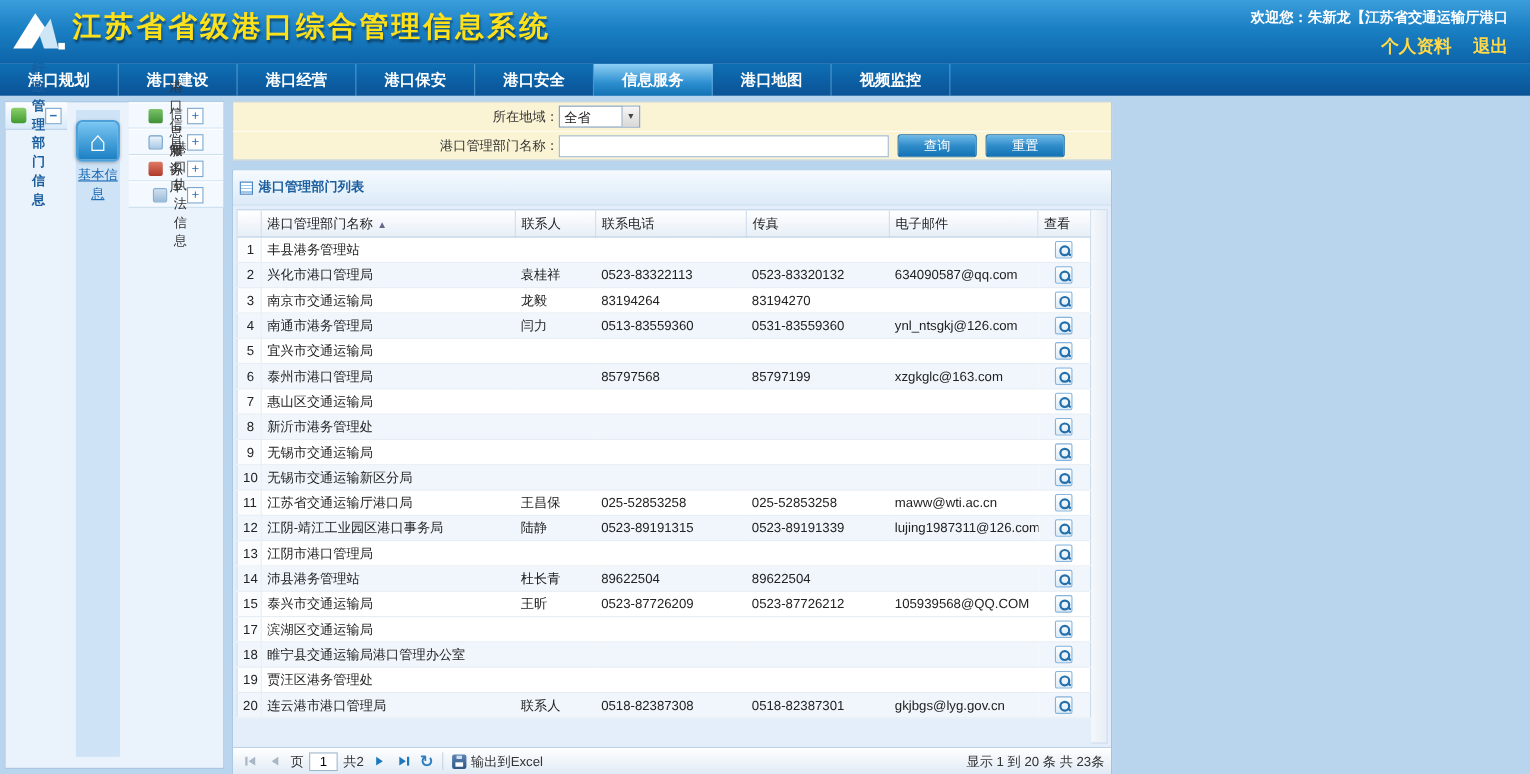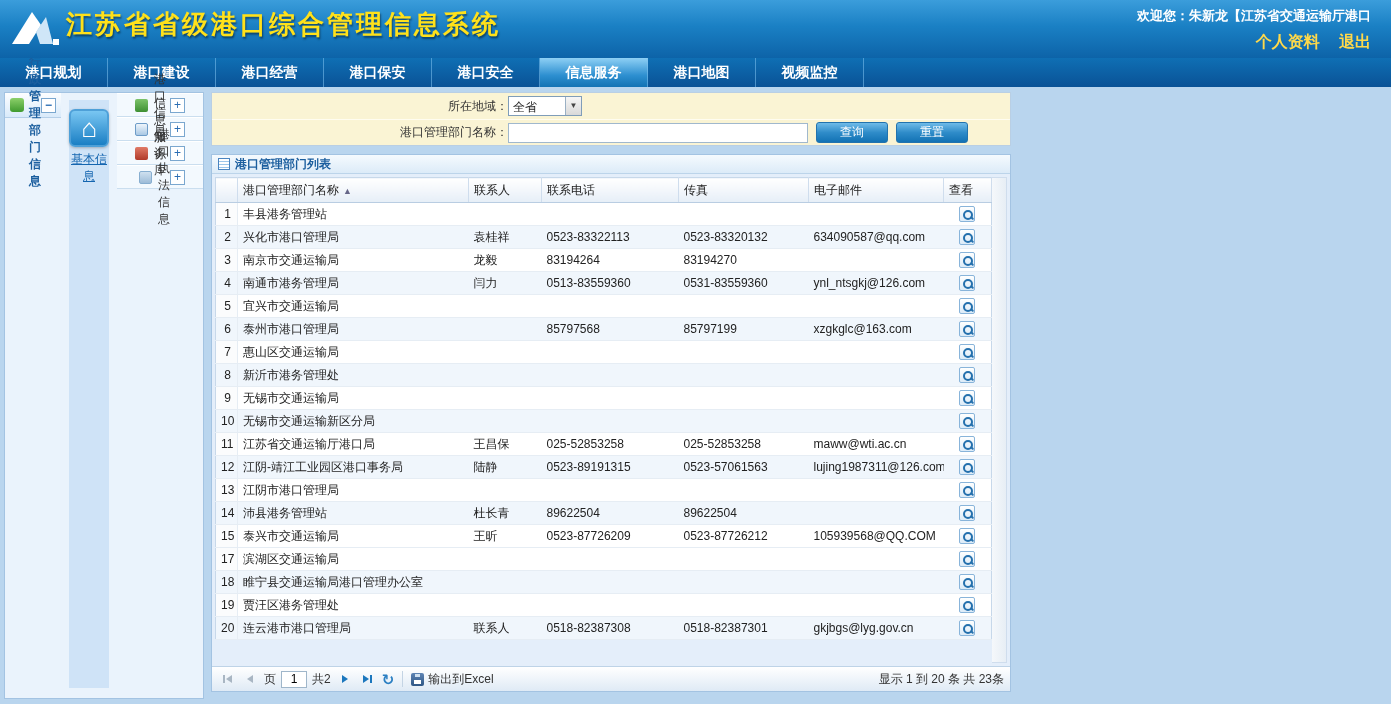--- a/index.html
+++ b/index.html
@@ -61,21 +61,21 @@
   .select-text { flex:1; padding:2px 0 0 4px; color:#222; }
   .select-arrow { width:16px; background:linear-gradient(#f6f6f6,#d9d9d9); border-left:1px solid #9ab0c4;
     font-size:8px; color:#444; text-align:center; line-height:18px; }
   .text-input { width:300px; height:20px; border:1px solid #a0b8cd; background:#fff; padding:0 4px; font-size:12px; }
   .btn { width:72px; height:21px; margin-left:8px; border:1px solid #2273ae; border-radius:3px;
     background:linear-gradient(#6fbbe8,#2f8cc9 50%,#1272b4); color:#fff; font-size:12px;
     text-align:center; line-height:19px; cursor:pointer; }
 
   
   .grid-panel { margin-top:8px; border:1px solid #a3c3e2; background:#fff; }
-  .grid-title { height:19px; background:linear-gradient(#f5fafe,#dcebf8); border-bottom:1px solid #bcd4ea;
+  .grid-title { height:32px; background:linear-gradient(#f5fafe,#dcebf8); border-bottom:1px solid #bcd4ea;
     display:flex; align-items:center; padding:0 6px; color:#1b5e9e; font-weight:bold; }
   .grid-icon { width:12px; height:12px; border:1px solid #4a84c0; margin-right:5px; flex:none;
     background:repeating-linear-gradient(180deg,#fff 0 2px,#9ec7ea 2px 3px); }
   .grid-body { padding:3px; background:#e4eefa; display:flex; align-items:flex-start; }
   table { border-collapse:collapse; table-layout:fixed; width:776px; background:#fff;
     border:1px solid #c7d8ea; font-size:12px; }
   thead th { height:25px; background:linear-gradient(#ffffff,#e6eef7); border-right:1px solid #cfdded;
     border-bottom:1px solid #b9cde2; font-weight:normal; text-align:left; padding:0 5px; color:#222;
     white-space:nowrap; overflow:hidden; cursor:pointer; }
   .sort-arrow { font-size:9px; color:#668; margin-left:4px; }
@@ -326,21 +326,21 @@
                   <td>025-52853258</td>
                   <td>025-52853258</td>
                   <td>maww@wti.ac.cn</td>
                   <td class="view"><span class="mag-btn"></span></td>
                 </tr>
                 <tr class="alt">
                   <td class="num">12</td>
                   <td class="name">江阴-靖江工业园区港口事务局</td>
                   <td>陆静</td>
                   <td>0523-89191315</td>
-                  <td>0523-57061563</td>
+                  <td>0523-89191339</td>
                   <td>lujing1987311@126.com</td>
                   <td class="view"><span class="mag-btn"></span></td>
                 </tr>
                 <tr>
                   <td class="num">13</td>
                   <td class="name">江阴市港口管理局</td>
                   <td></td>
                   <td></td>
                   <td></td>
                   <td></td>

